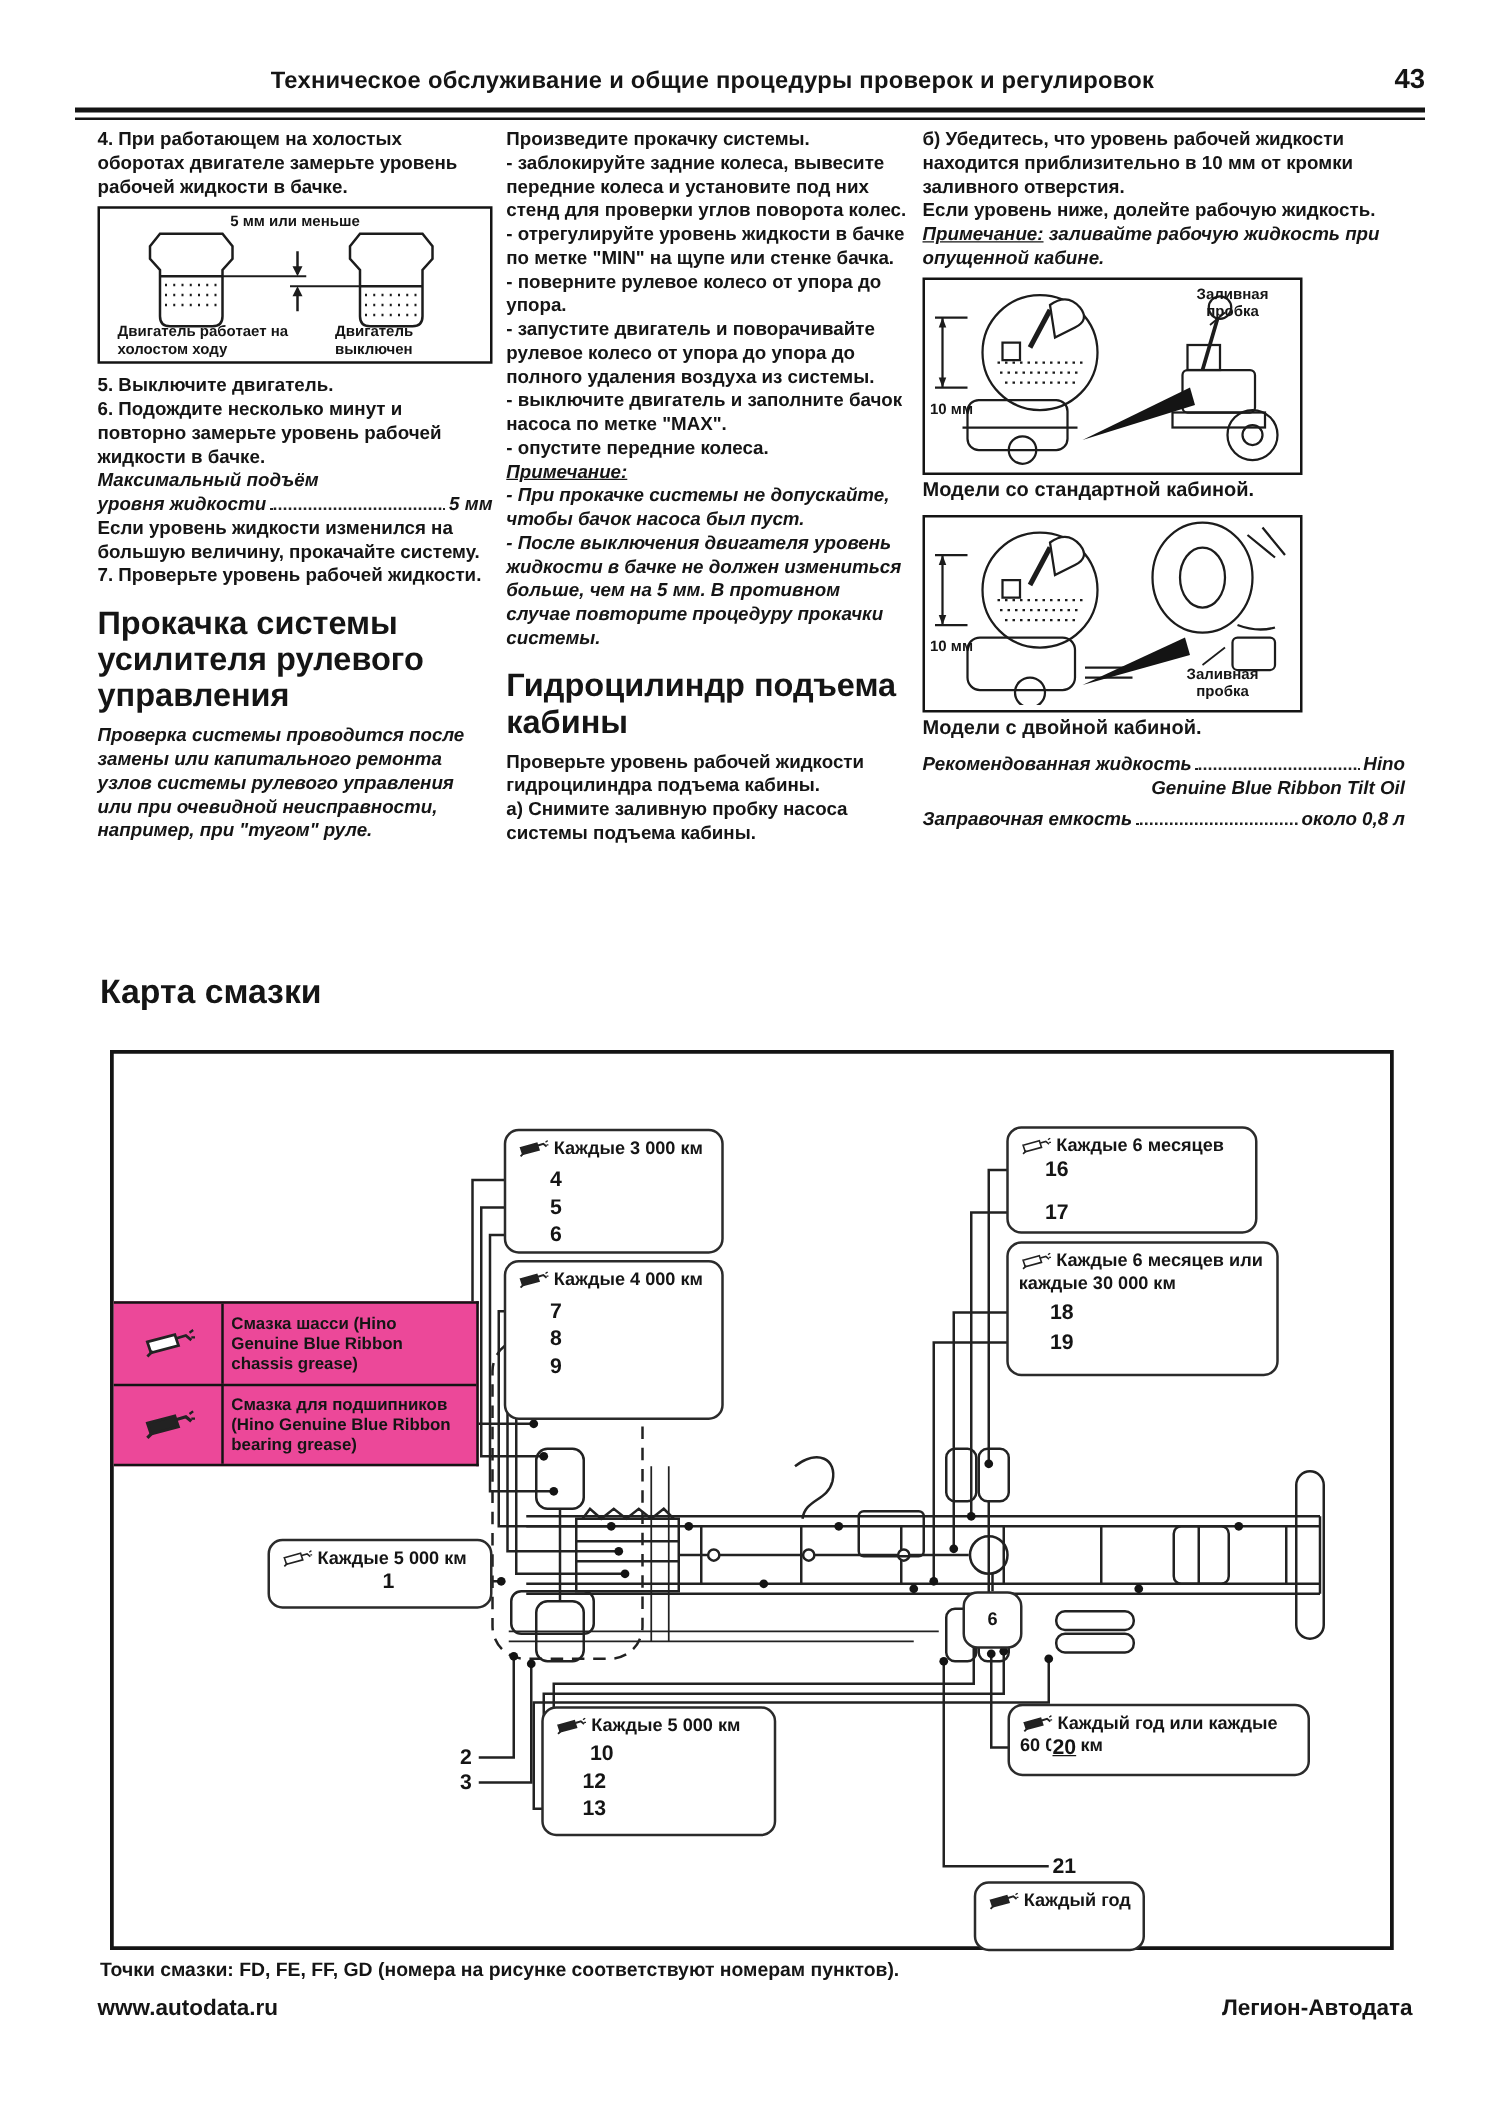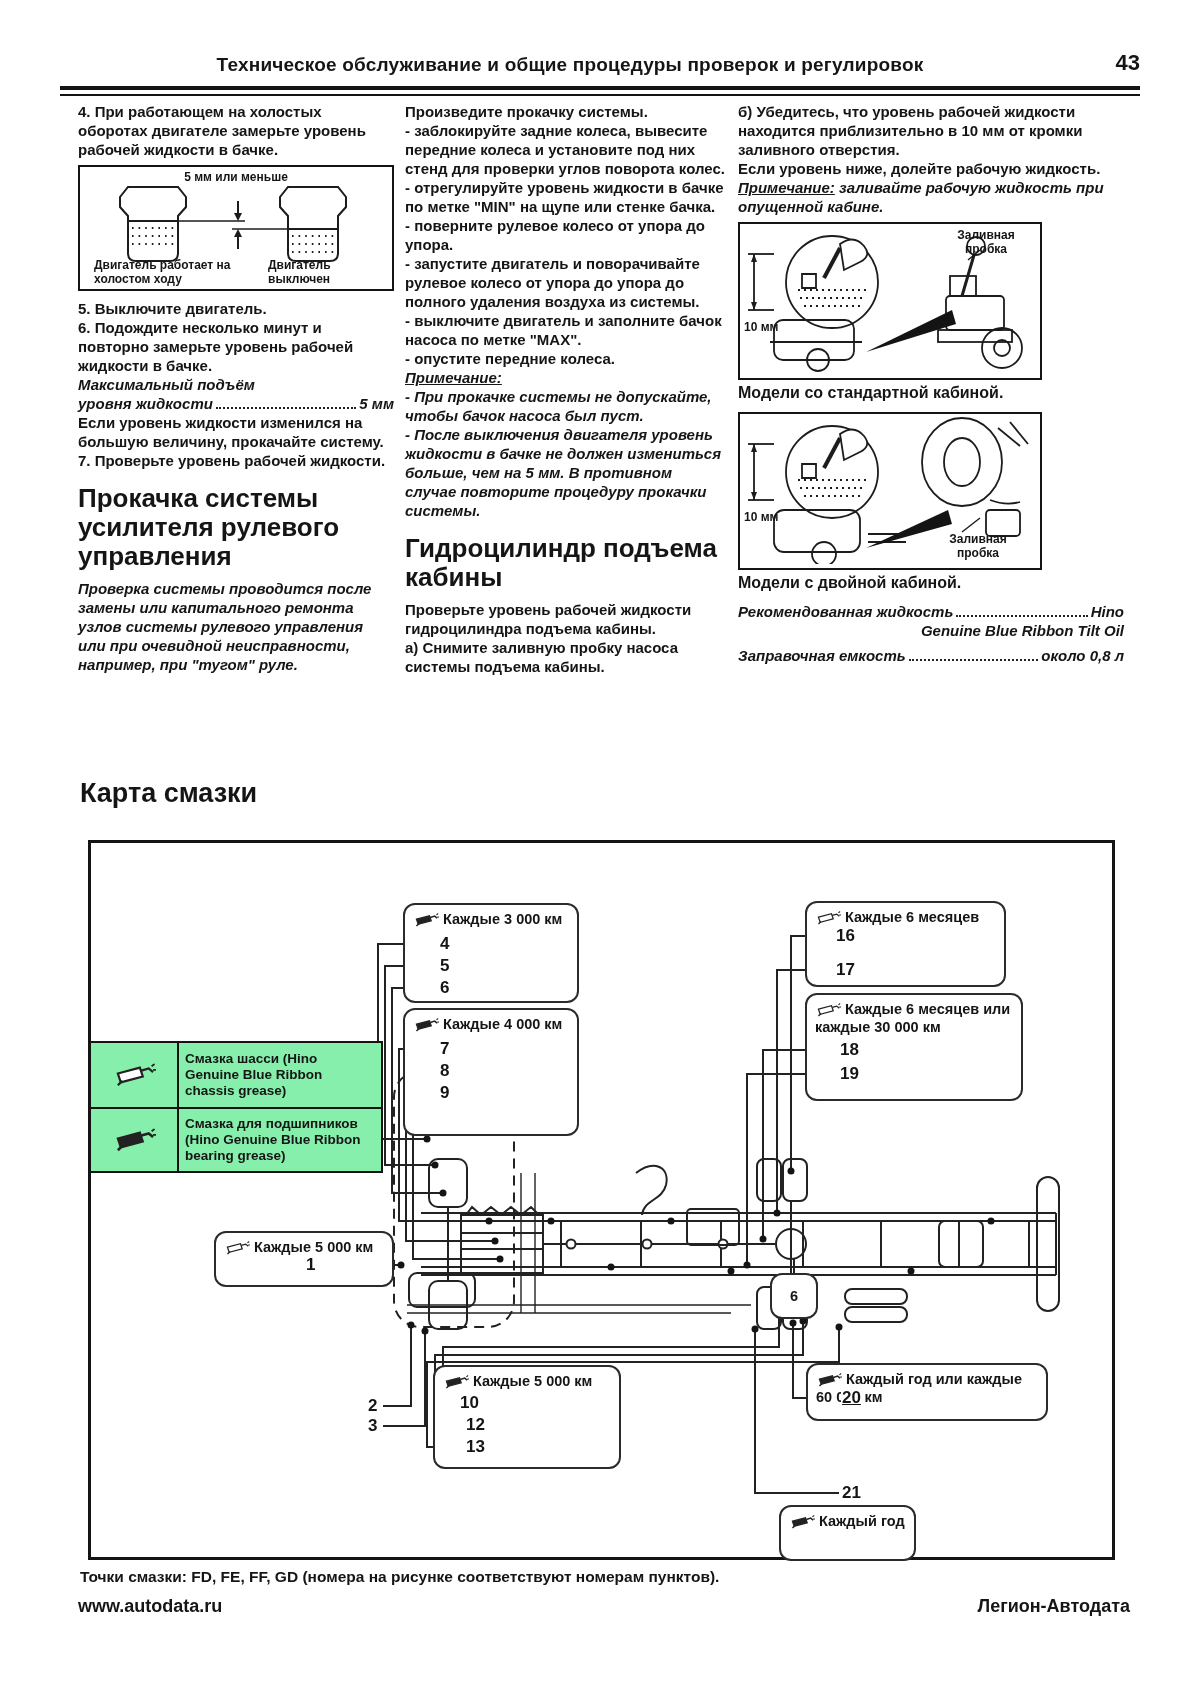--- a/index.html
+++ b/index.html
@@ -43,21 +43,21 @@
   
   .lube-h{position:absolute;left:80px;top:778px;font-size:27px;font-weight:bold;}
   .map{position:absolute;left:88px;top:840px;width:1027px;height:720px;
        border:3px solid #141414;box-sizing:border-box;}
   .map svg.art{position:absolute;left:0;top:0;}
   .lbox{position:absolute;border:2px solid #2b2b2b;border-radius:12px;background:#fff;
         box-sizing:border-box;padding:5px 8px;font-size:14.5px;font-weight:bold;line-height:18px;}
   .lbox .gg{vertical-align:-3px;margin-right:4px;}
   .cnum{position:absolute;font-size:17px;font-weight:bold;line-height:22px;background:#fff;
         padding:0 1px;}
-  .legend{position:absolute;left:0;top:198px;width:292px;height:132px;background:#86efac;
+  .legend{position:absolute;left:0;top:198px;width:292px;height:132px;background:#ec4899;
           border:2px solid #141414;border-left:none;box-sizing:border-box;
           display:grid;grid-template-columns:88px 1fr;grid-template-rows:1fr 1fr;}
   .legend .cell{border-top:2px solid #141414;display:flex;align-items:center;
                 font-size:13.5px;line-height:16px;font-weight:bold;padding:4px 6px;box-sizing:border-box;}
   .legend .cell.icon{justify-content:center;border-right:2px solid #141414;}
   .legend .r1{border-top:none;}
   .map-cap{position:absolute;left:80px;top:1568px;font-size:15.5px;font-weight:bold;}
 
   
   .foot-l{position:absolute;left:78px;top:1596px;font-size:18px;font-weight:bold;}
@@ -417,21 +417,21 @@
     <span class="cnum" style="left:348px;top:195px;">7</span>
     <span class="cnum" style="left:348px;top:217px;">8</span>
     <span class="cnum" style="left:348px;top:239px;">9</span>
     <span class="cnum" style="left:744px;top:82px;">16</span>
     <span class="cnum" style="left:744px;top:116px;">17</span>
     <span class="cnum" style="left:748px;top:196px;">18</span>
     <span class="cnum" style="left:748px;top:220px;">19</span>
     <span class="cnum" style="left:214px;top:411px;">1</span>
     <span class="cnum" style="left:276px;top:552px;">2</span>
     <span class="cnum" style="left:276px;top:572px;">3</span>
-    <span class="cnum" style="left:368px;top:549px;">10</span>
+    <span class="cnum" style="left:380px;top:549px;">10</span>
     <span class="cnum" style="left:374px;top:571px;">12</span>
     <span class="cnum" style="left:374px;top:593px;">13</span>
     <span class="cnum" style="left:750px;top:544px;text-decoration:underline;">20</span>
     <span class="cnum" style="left:750px;top:639px;">21</span>
   </div>
 
   <div class="map-cap">Точки смазки: FD, FE, FF, GD (номера на рисунке соответствуют номерам пунктов).</div>
 
   <div class="foot-l">www.autodata.ru</div>
   <div class="foot-r">Легион-Автодата</div>

